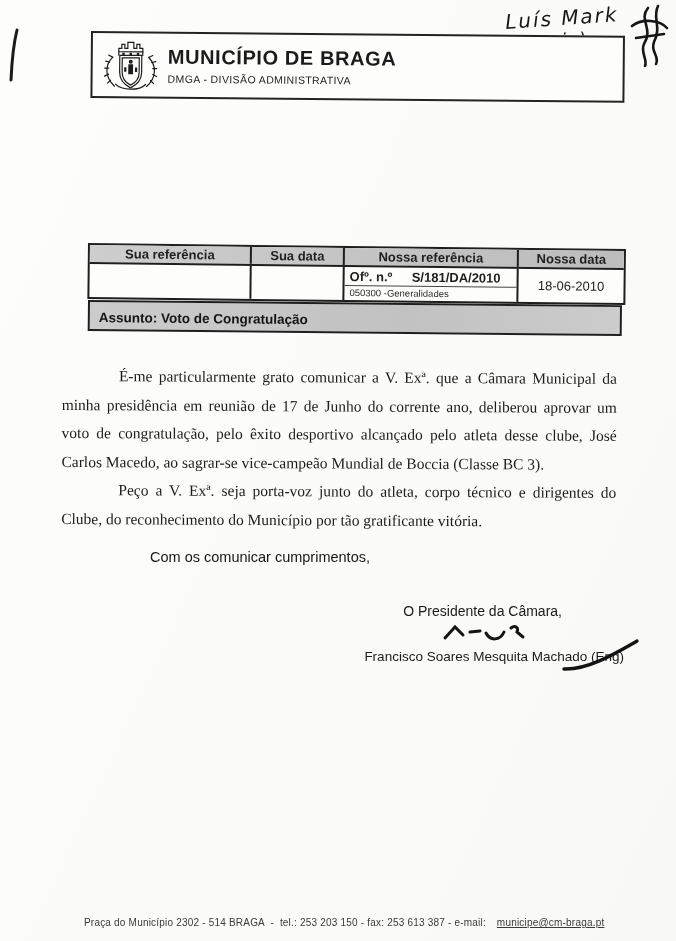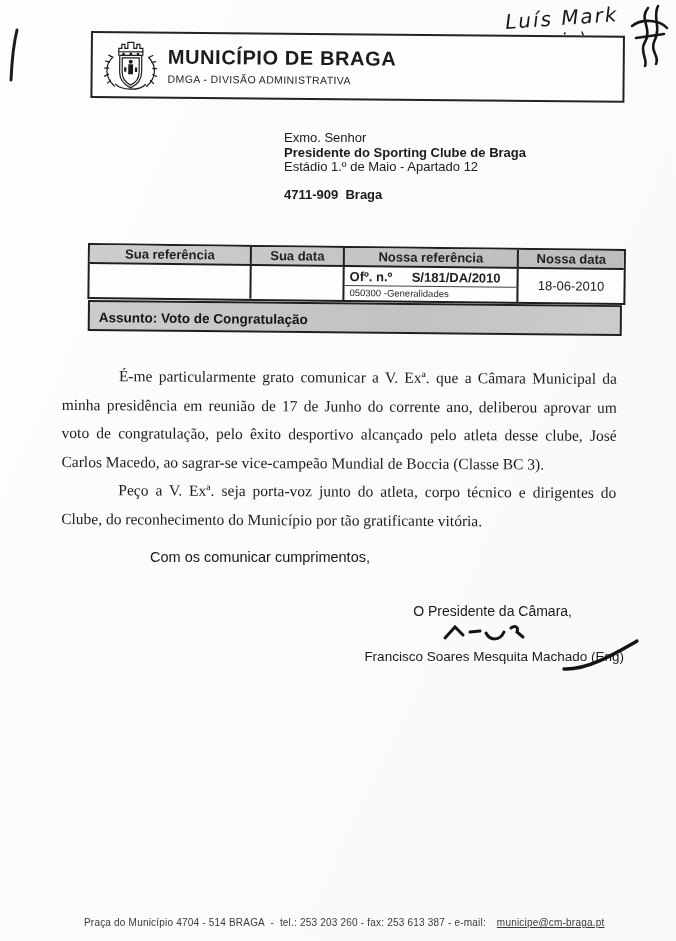--- a/index.html
+++ b/index.html
@@ -70,21 +70,21 @@
   .body-text{
     position:absolute;left:62px;top:362px;width:555px;
     font-family:"Liberation Serif",serif;
     font-size:15.5px;line-height:28.6px;
     text-align:justify;color:#1c1c1c;
     transform:rotate(0.3deg);transform-origin:left top;
   }
   .body-text p{margin:0;text-indent:57px;}
   .closing{position:absolute;left:150px;top:549px;font-size:14.5px;color:#161616;}
   
-  .sig-role{position:absolute;right:104px;top:603px;font-size:14px;color:#1a1a1a;}
+  .sig-role{position:absolute;right:114px;top:603px;font-size:14px;color:#1a1a1a;}
   .sig-scribble{position:absolute;left:442px;top:622px;}
   .sig-name{position:absolute;right:52px;top:649px;font-size:13.5px;color:#1a1a1a;}
   .sig-flourish{position:absolute;left:560px;top:638px;}
   
   .footer{
     position:absolute;left:84px;top:917px;width:560px;
     font-size:10px;letter-spacing:0.2px;color:#3a3a3a;white-space:pre;
   }
   .footer .email{text-decoration:underline;padding-left:8px;}
 </style>
@@ -134,26 +134,20 @@
 
         <path d="M14 45 C20 51.5 38 51.5 44 45"></path>
       </g>
     </svg>
     <div class="header-text">
       <div class="org-name">MUNICÍPIO DE BRAGA</div>
       <div class="division">DMGA - DIVISÃO ADMINISTRATIVA</div>
     </div>
   </div>
 
-  <div class="recipient">
-    <div>Exmo. Senhor</div>
-    <div class="bold">Presidente do Sporting Clube de Braga</div>
-    <div>Estádio 1.º de Maio - Apartado 12</div>
-    <div class="postal">4711-909  Braga</div>
-  </div>
 
   <div class="ref-table">
     <div class="rt-row rt-head">
       <div class="rt-cell c1">Sua referência</div>
       <div class="rt-cell c2">Sua data</div>
       <div class="rt-cell c3">Nossa referência</div>
       <div class="rt-cell c4">Nossa data</div>
     </div>
     <div class="rt-row rt-body">
       <div class="rt-cell c1"></div>
@@ -188,15 +182,15 @@
       <path d="M69 6 C73 3 77 5 75 10 L81 15"></path>
     </g>
   </svg>
 
   <div class="sig-name">Francisco Soares Mesquita Machado (Eng)</div>
 
   <svg class="sig-flourish" width="80" height="36" viewBox="0 0 80 36">
     <path d="M4 31 C28 32 56 15 77 3" stroke="#141414" stroke-width="3.4" fill="none" stroke-linecap="round"></path>
   </svg>
 
-  <div class="footer"><span>Praça do Município 4704 - 514 BRAGA  -  tel.: 253 203 260 - fax: 253 613 387 - e-mail: </span><span class="email">municipe@cm-braga.pt</span></div>
+  <div class="footer"><span>Praça do Município 2302 - 514 BRAGA  -  tel.: 253 203 150 - fax: 253 613 387 - e-mail: </span><span class="email">municipe@cm-braga.pt</span></div>
 
 </div>
 
 </body></html>

